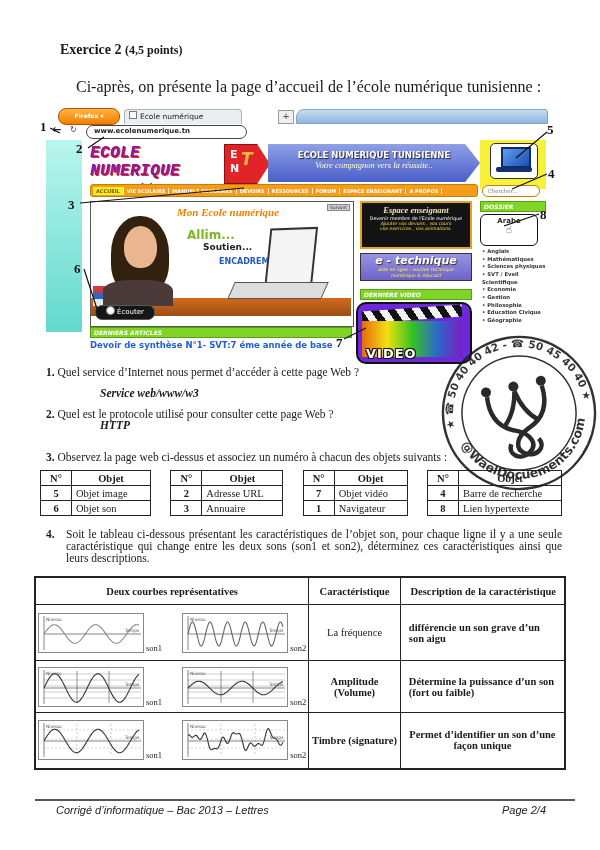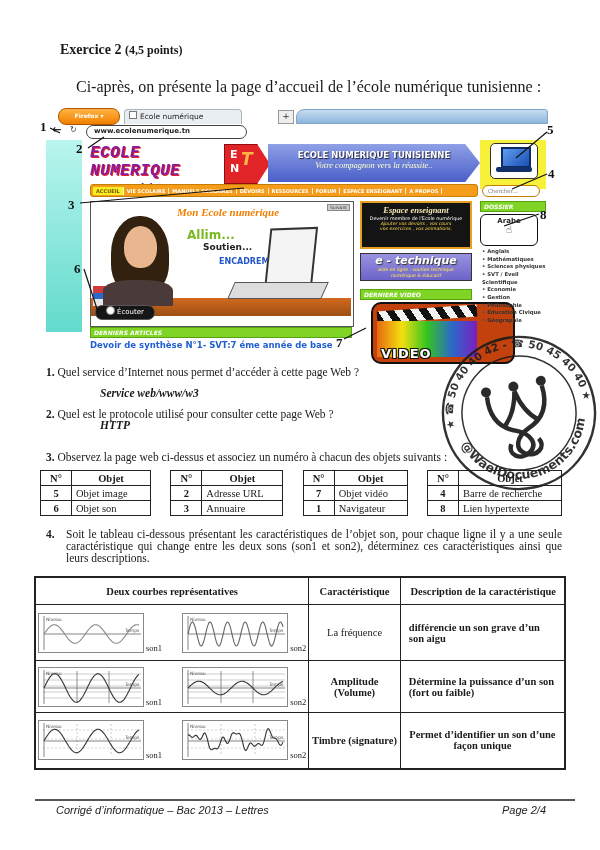--- a/index.html
+++ b/index.html
@@ -88,21 +88,21 @@
   .espace .et{font-family:"Liberation Serif",serif;font-size:8.5px;font-weight:bold;font-style:italic;color:#f5e6b8;margin-top:2px;}
   .espace .e1{font-size:4.8px;color:#fff;margin-top:1px;}
   .espace .e2,.espace .e3{font-size:4.6px;font-style:italic;color:#ffd84d;}
   .etech{left:322px;top:147px;width:112px;height:28px;background:linear-gradient(#9a93e0,#6c63c8);
          border:1.2px solid #333;box-sizing:border-box;text-align:center;}
   .etech .tt{font-size:11px;font-weight:bold;font-style:italic;color:#fff;text-shadow:1px 1px 1px #333;}
   .etech .ts{font-size:4.6px;font-style:italic;color:#ffe94e;line-height:1.25;}
   .greenbar{background:#80d426;border:1px solid #57a30e;color:#fff;font-size:6px;font-weight:bold;
             font-style:italic;line-height:10px;padding-left:3px;box-sizing:border-box;}
   .vbar{left:322px;top:183px;width:112px;height:11px;}
-  .vbubble{left:333px;top:196px;width:112px;height:58px;background:#c2410c;border:2px solid #111;border-radius:10px;overflow:hidden;padding-left:28px;}
+  .vbubble{left:318px;top:196px;width:112px;height:58px;background:#6d28d9;border:2px solid #111;border-radius:10px;overflow:hidden;}
   .clap-top{position:absolute;left:4px;top:4px;width:100px;height:12px;
             background:repeating-linear-gradient(60deg,#111 0 7px,#f2f2f2 7px 14px);transform:rotate(-4deg);}
   .clap-body{position:absolute;left:4px;top:17px;width:100px;height:36px;
              background:linear-gradient(90deg,#e86a10,#f2e010,#35c420,#2b69c9,#7a1fc0);}
   .vword{position:absolute;left:8px;bottom:1px;font-size:13px;font-weight:bold;color:#fff;letter-spacing:1px;
          text-shadow:-1px -1px 0 #111,1px -1px 0 #111,-1px 1px 0 #111,1px 1px 0 #111;}
 
   .dbar{left:442px;top:95px;width:66px;height:11px;}
   .arabe{left:442px;top:108px;width:56px;height:30px;background:#fff;border:1.5px solid #111;border-radius:6px;
          text-align:center;}

